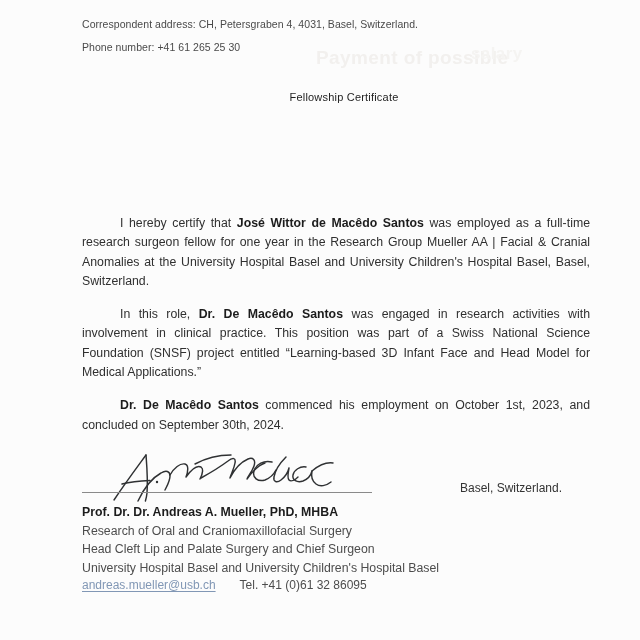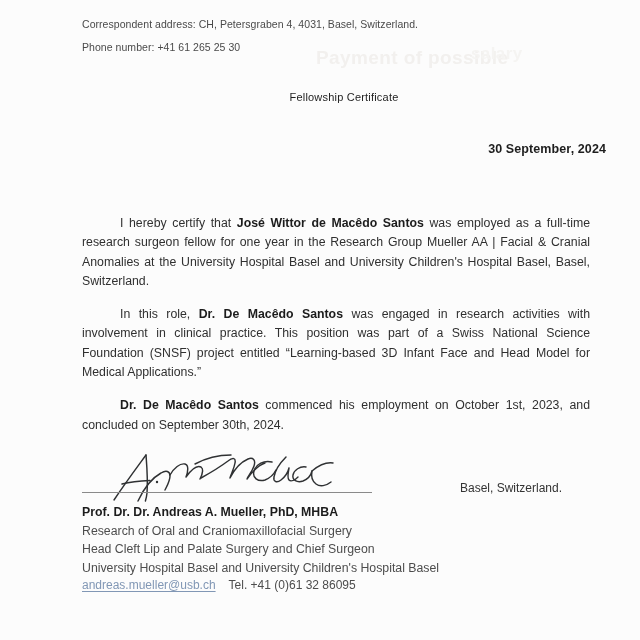--- a/index.html
+++ b/index.html
@@ -151,21 +151,21 @@
     line-height: 18.6px;
     white-space: nowrap;
   }
 
   .contactline {
     position: absolute;
     left: 66px;
     top: 578px;
     display: flex;
     align-items: baseline;
-    gap: 13px;
+    gap: 24px;
   }
   .email-link {
     font-size: 12px;
     color: #8197b5;
     text-decoration: underline;
     text-underline-offset: 2px;
     white-space: nowrap;
   }
   .tel {
     font-size: 12px;
@@ -178,21 +178,20 @@
 
 <div class="page">
 
   <div class="ghost">Payment of possible</div>
   <div class="ghost g2">salary</div>
 
   <div class="contact addr">Correspondent address: CH, Petersgraben 4, 4031, Basel, Switzerland.</div>
   <div class="contact phone">Phone number: +41 61 265 25 30</div>
 
   <div class="doc-title">Fellowship Certificate</div>
-  <div class="doc-date">30 September, 2024</div>
 
   <div class="body-block">
     <p class="para"><span>I hereby certify that </span><b>José Wittor de Macêdo Santos</b><span> was employed as a full-time research surgeon fellow for one year in the Research Group Mueller AA | Facial &amp; Cranial Anomalies at the University Hospital Basel and University Children's Hospital Basel, Basel, Switzerland.</span></p>
     <p class="para"><span>In this role, </span><b>Dr. De Macêdo Santos</b><span> was engaged in research activities with involvement in clinical practice. This position was part of a Swiss National Science Foundation (SNSF) project entitled “Learning-based 3D Infant Face and Head Model for Medical Applications.”</span></p>
     <p class="para"><b>Dr. De Macêdo Santos</b><span> commenced his employment on October 1st, 2023, and concluded on September 30th, 2024.</span></p>
   </div>
 
   <div class="sig-area">
     <svg class="sig-mark" viewBox="0 0 250 58">
       <g fill="none" stroke="#2f3133" stroke-width="1.45" stroke-linecap="round" stroke-linejoin="round">

